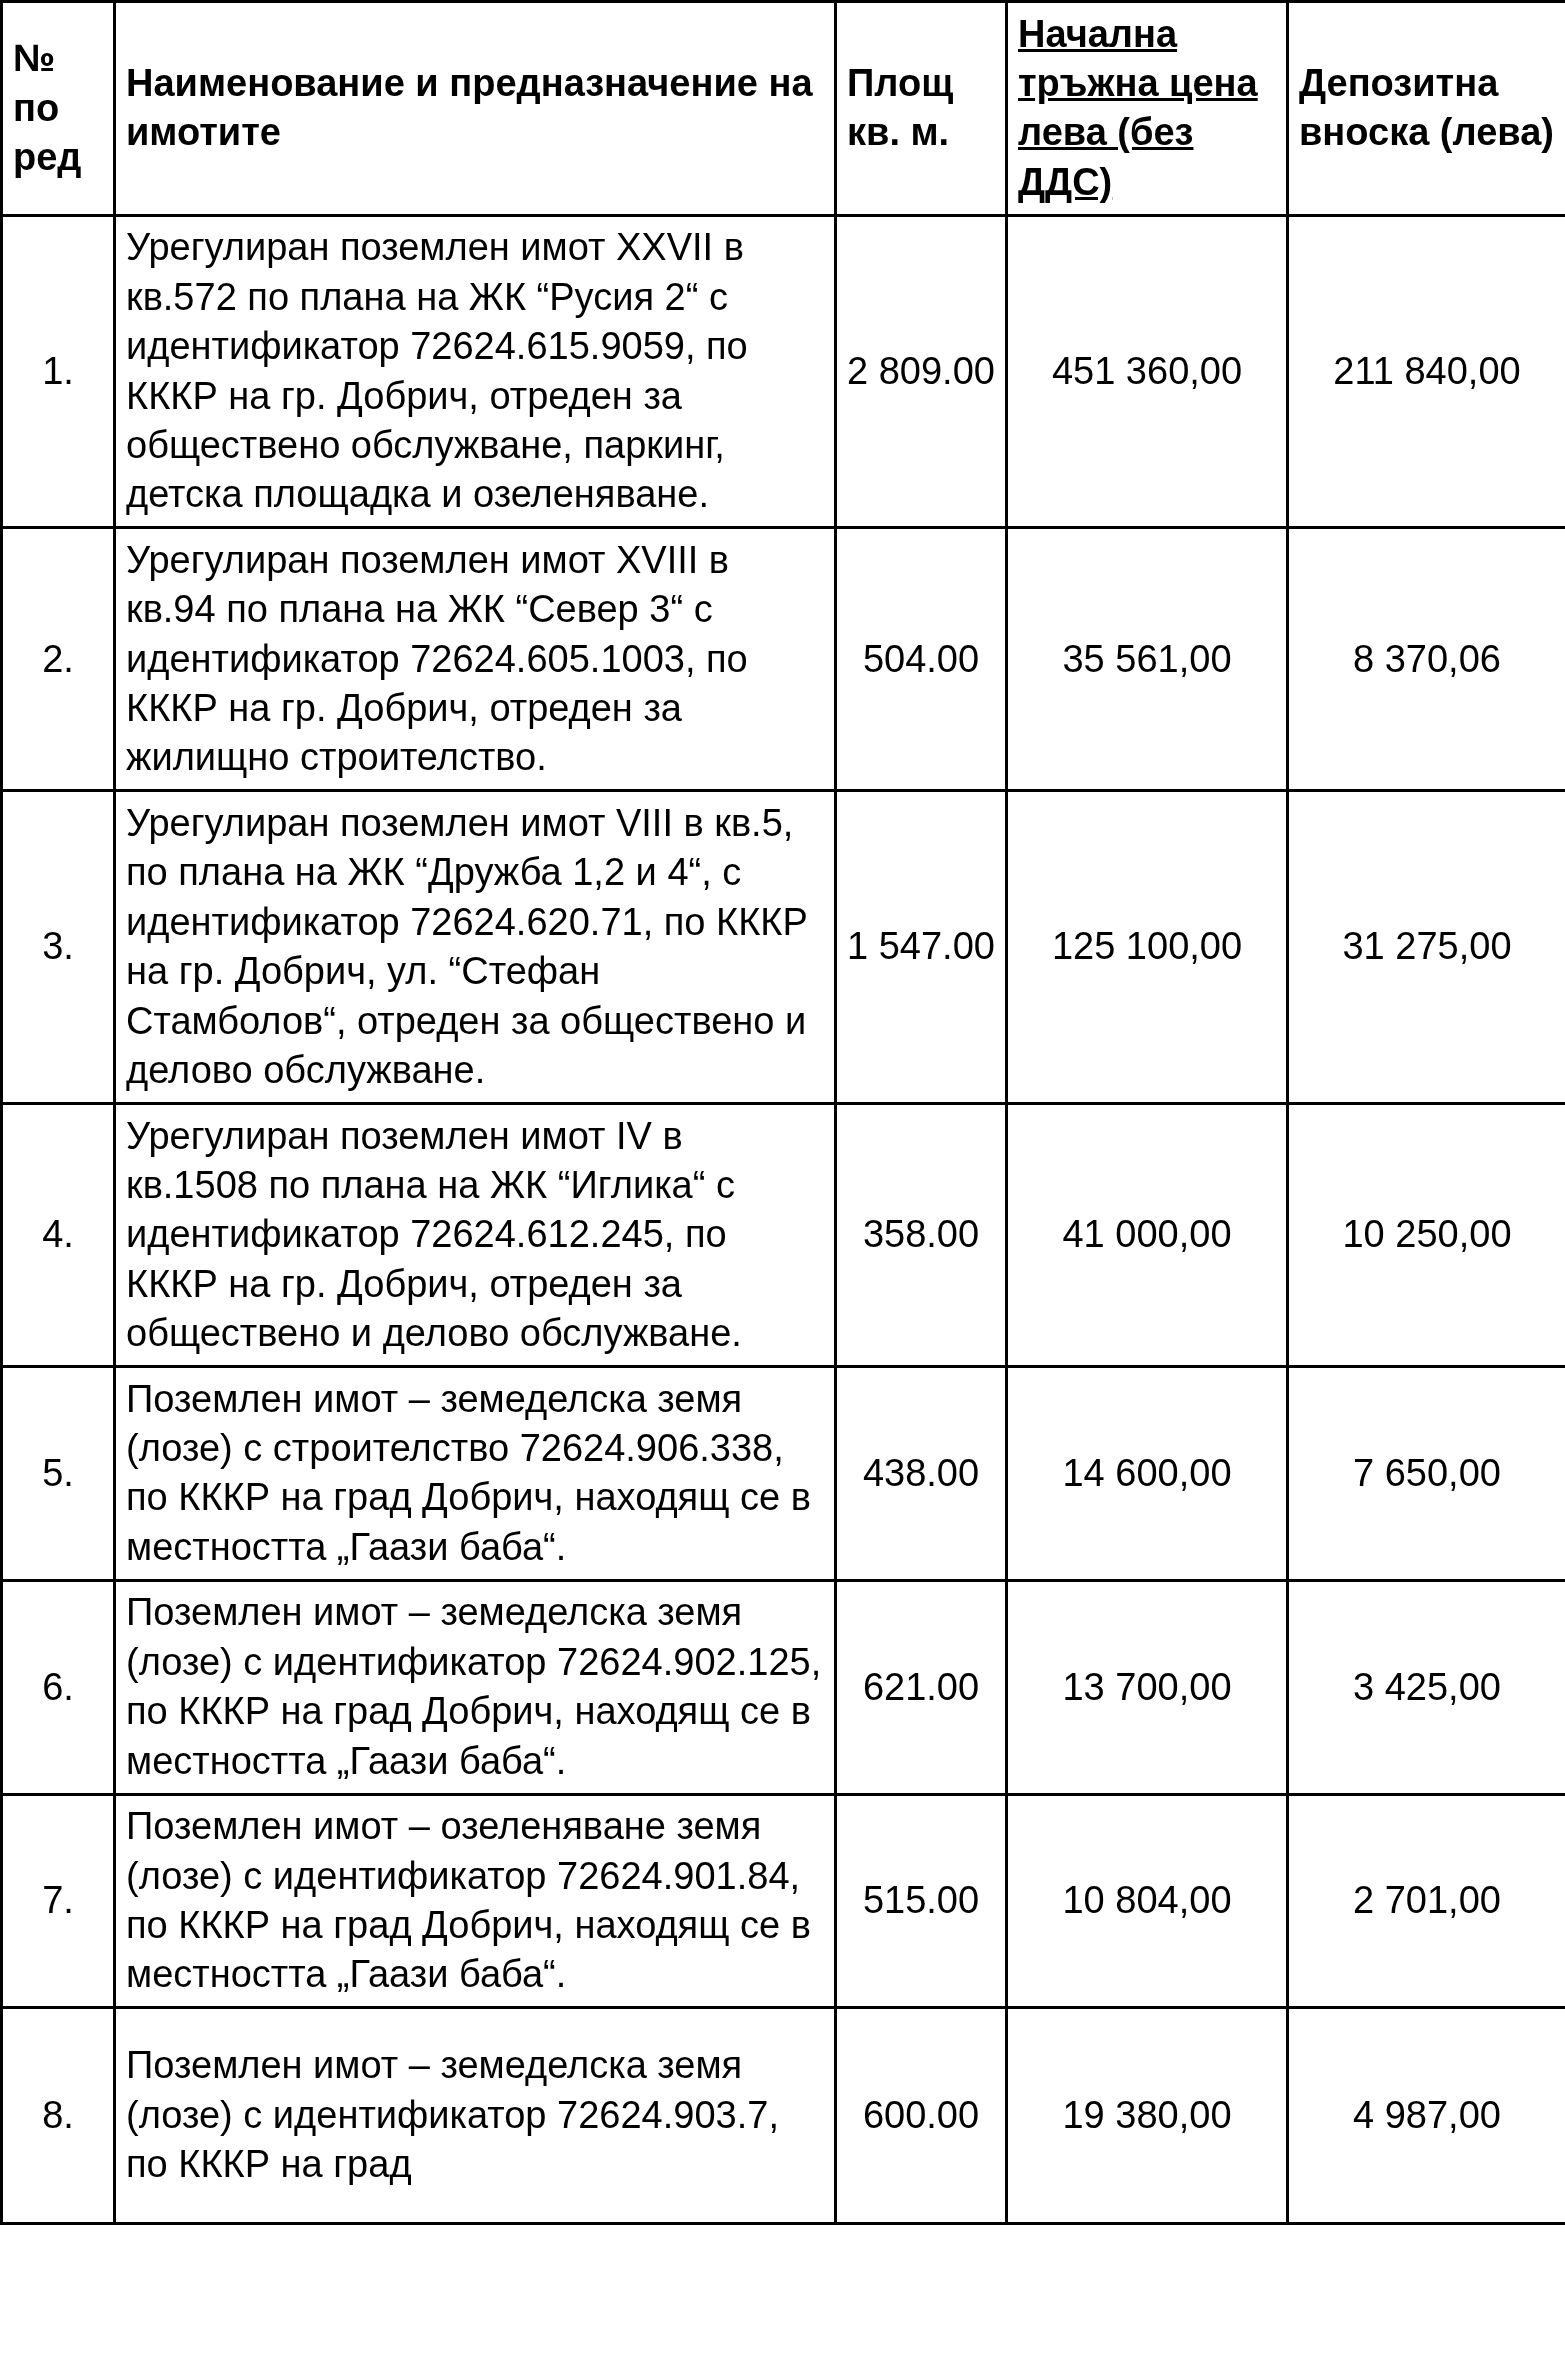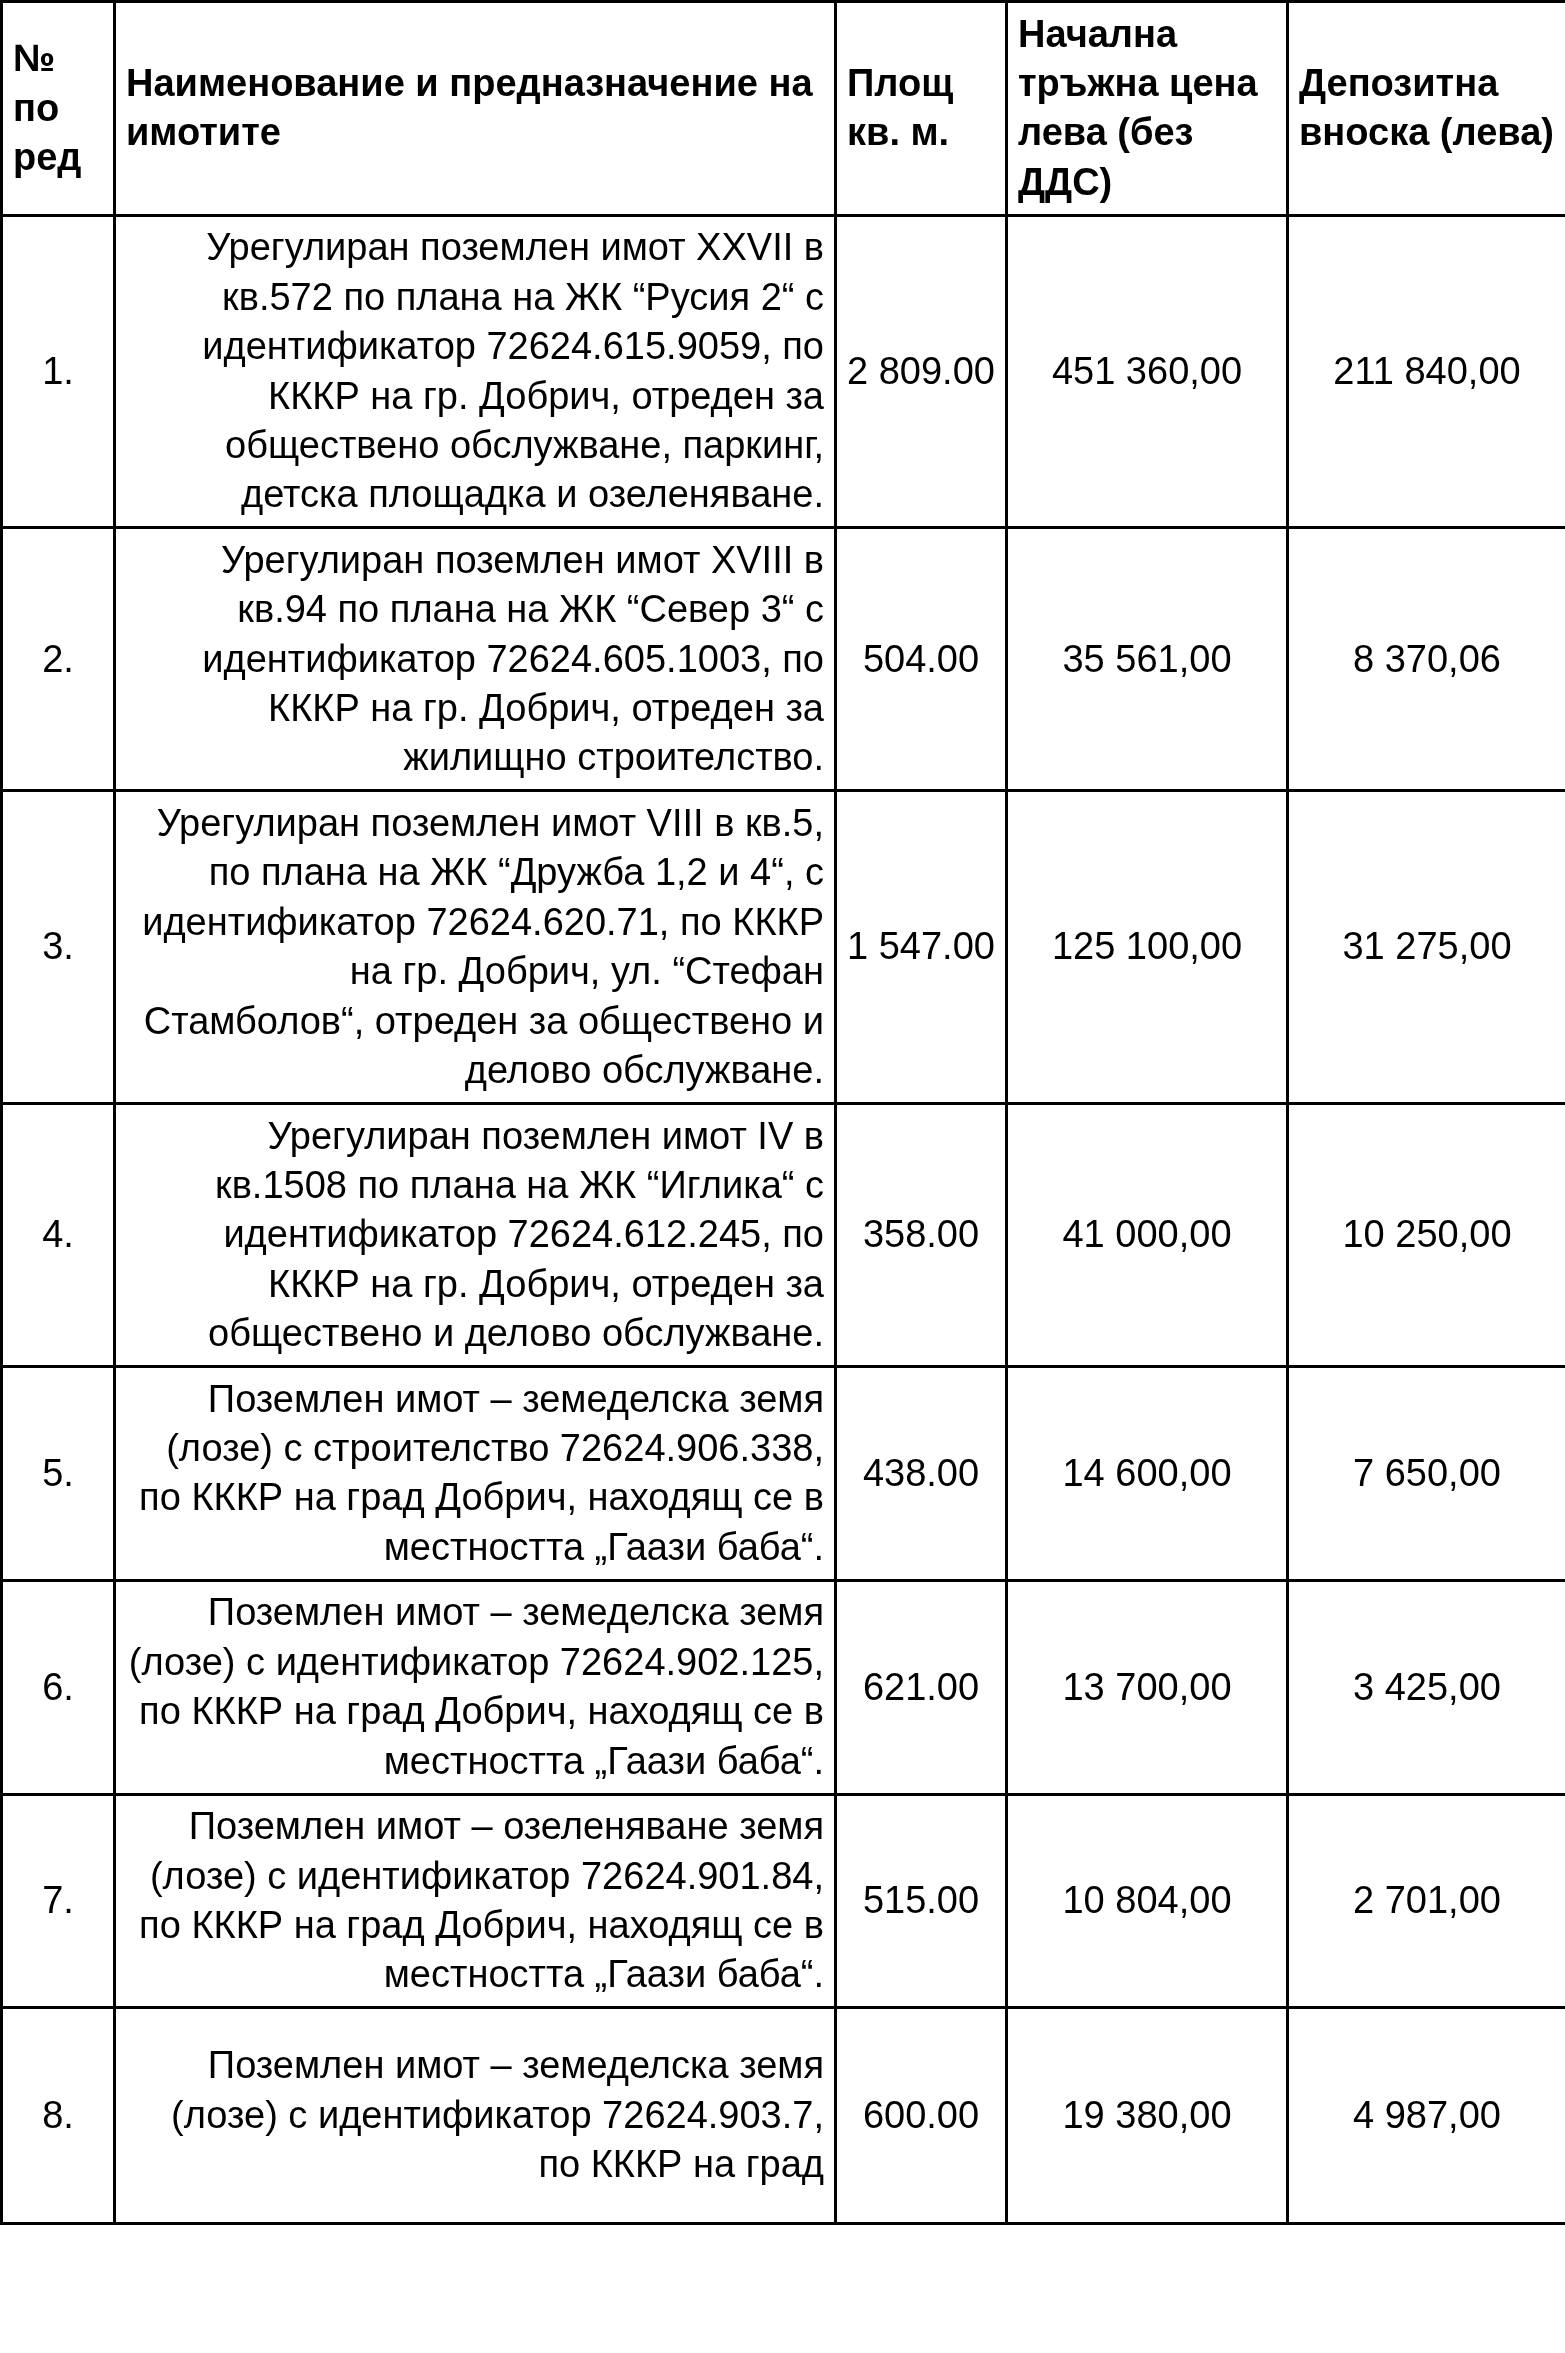--- a/index.html
+++ b/index.html
@@ -29,26 +29,27 @@
     overflow: hidden;
     word-wrap: break-word;
   }
   table.properties th {
     font-weight: bold;
     text-align: left;
     vertical-align: middle;
   }
   th.th-justify {
     text-align: justify;
+    text-decoration: underline;
   }
   td.cell-center {
     text-align: center;
   }
   td.cell-left {
-    text-align: right;
+    text-align: left;
   }
   tbody tr:last-child td {
     height: 199px;
     vertical-align: middle;
   }
 </style>
 </head>
 <body>
 
 <table class="properties">

